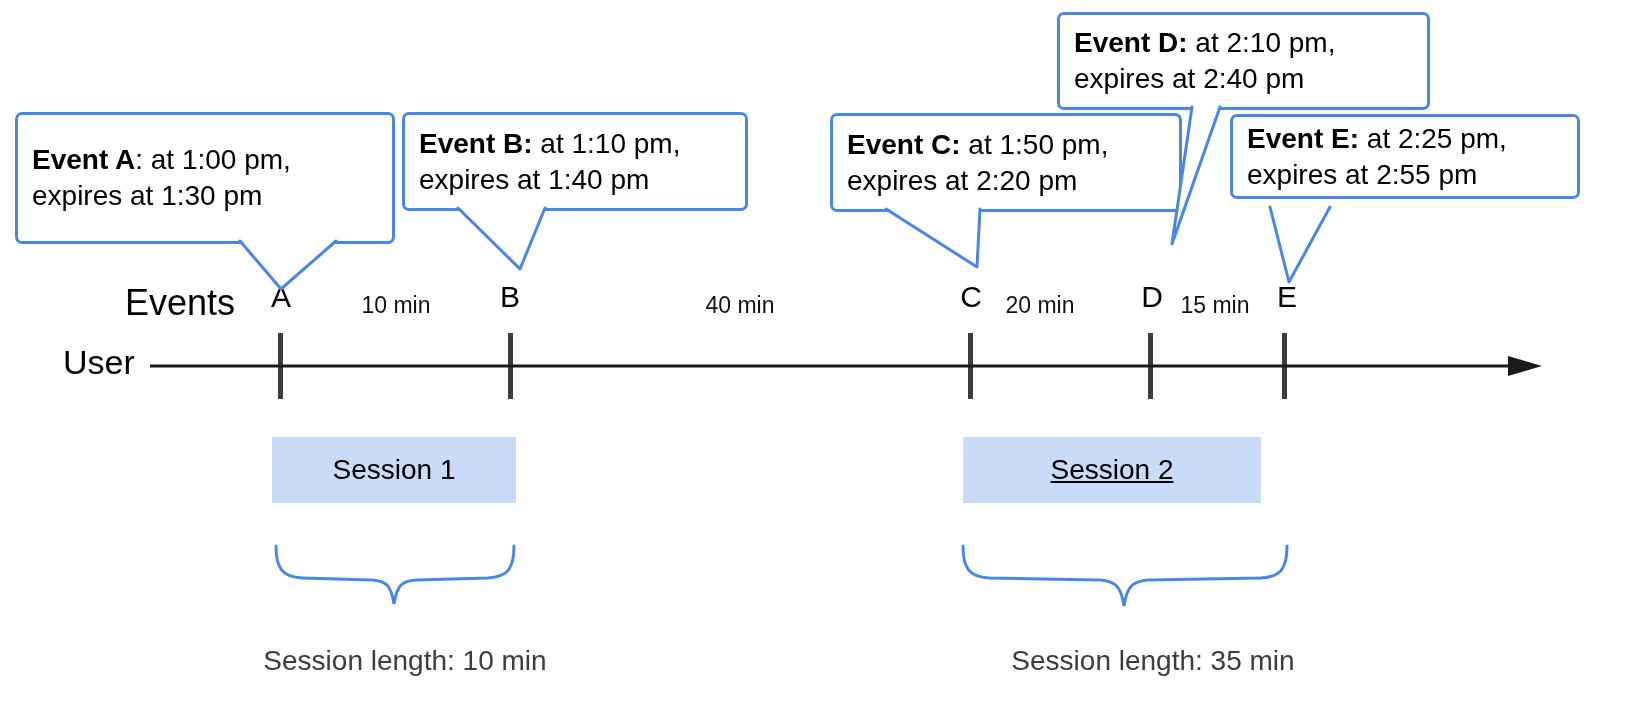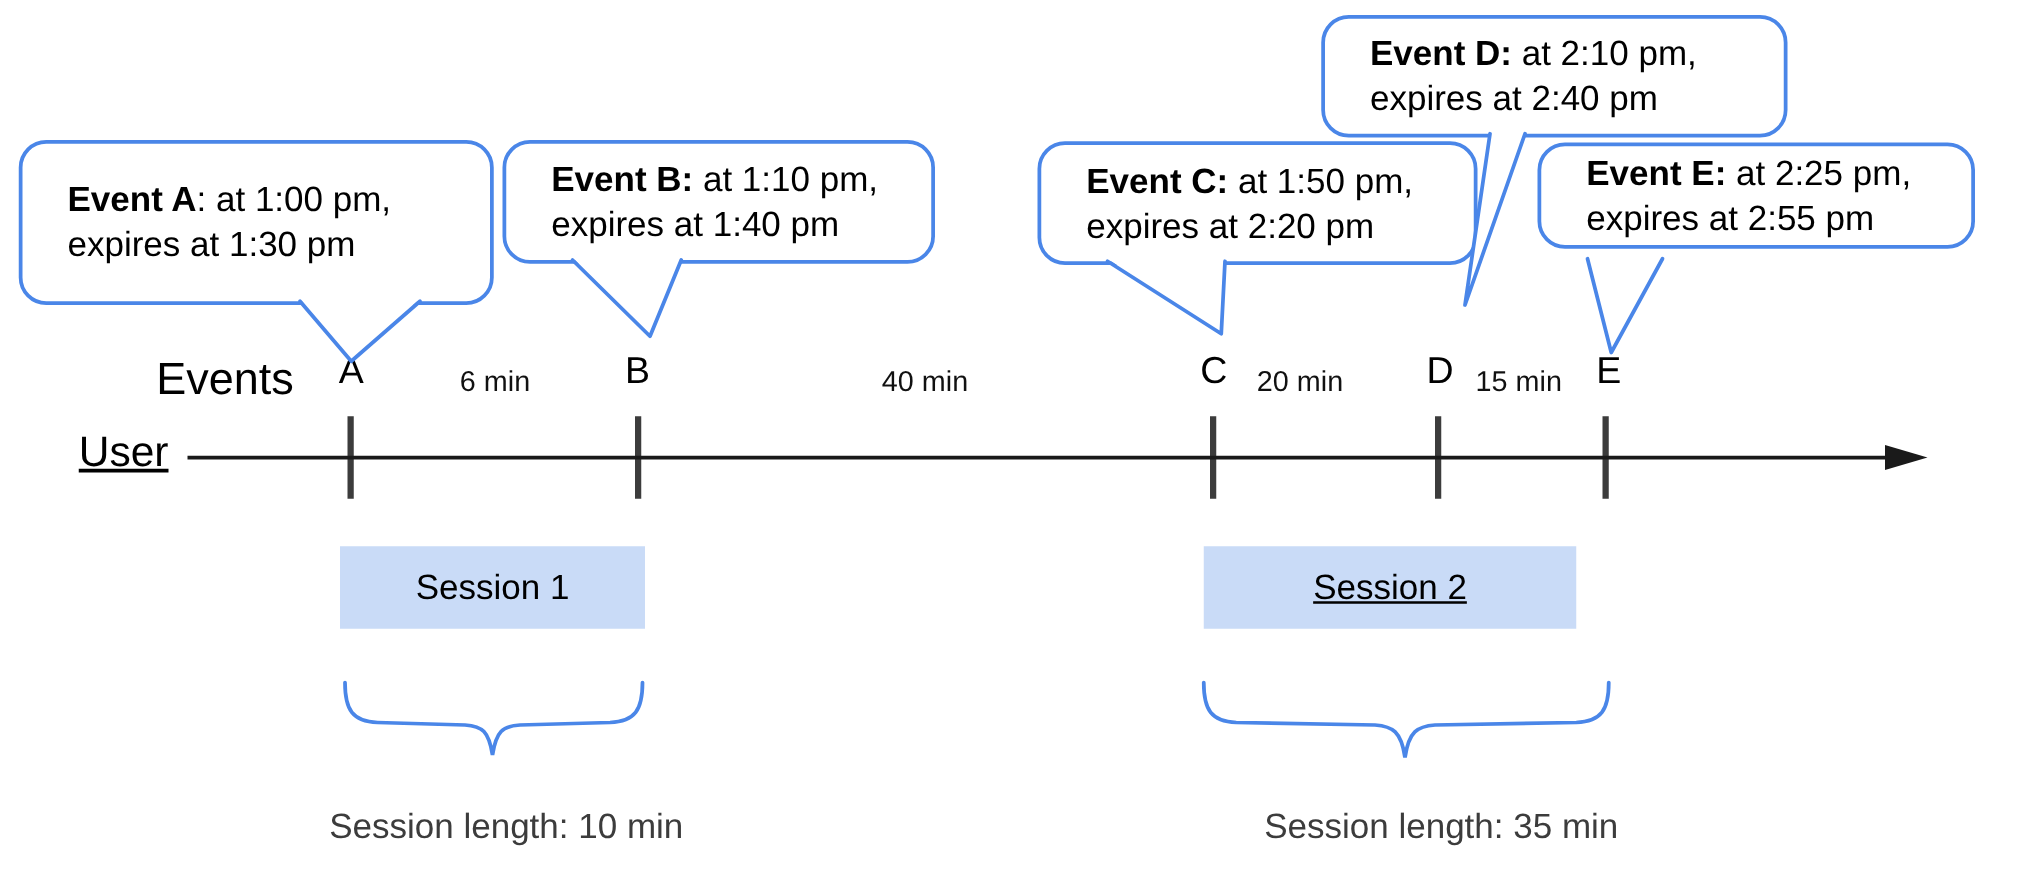--- a/index.html
+++ b/index.html
@@ -2,31 +2,31 @@
 <html><head>
 <meta charset="utf-8">
 <style>
   html,body{margin:0;padding:0;background:#fff;}
   #canvas{
     position:relative;width:1634px;height:702px;background:#ffffff;overflow:hidden;
     font-family:"Liberation Sans","DejaVu Sans",sans-serif;color:#000;
   }
   .callout{
     position:absolute;box-sizing:border-box;background:#fff;
-    border:3px solid #4a86e8;border-radius:22px;
+    border:3px solid #4a86e8;border-radius:7px;
     display:flex;flex-direction:column;justify-content:center;
-    padding-left:36px;font-size:28px;line-height:36px;z-index:1;
+    padding-left:14px;font-size:28px;line-height:36px;z-index:1;
   }
   .callout b{font-weight:bold;}
   .tails{position:absolute;left:0;top:0;width:1634px;height:702px;z-index:2;pointer-events:none;}
   .tick{position:absolute;width:5px;background:#3c3c3c;top:333px;height:66px;z-index:1;}
   .tick-label{position:absolute;top:280px;font-size:30px;transform:translateX(-50%);white-space:nowrap;}
   .gap-label{position:absolute;top:292px;font-size:23px;transform:translateX(-50%);white-space:nowrap;color:#111;}
   .axis-label{position:absolute;top:282px;font-size:36px;transform:translateX(-50%);white-space:nowrap;}
-  .user-label{position:absolute;left:63px;top:343px;font-size:34px;text-decoration:underline;}
+  .user-label{position:absolute;left:63px;top:343px;font-size:34px;}
   .session-box{
     position:absolute;top:437px;height:66px;background:#c9dbf7;
     display:flex;align-items:center;justify-content:center;font-size:28px;z-index:1;
   }
   .length-label{position:absolute;top:645px;font-size:28px;color:#3c3c3c;transform:translateX(-50%);white-space:nowrap;text-align:right;}
 </style>
 </head>
 <body>
 
 <div id="canvas">
@@ -96,21 +96,21 @@
   <div class="tick" style="left:968px;"></div>
   <div class="tick" style="left:1148px;"></div>
   <div class="tick" style="left:1282px;"></div>
 
   <div class="tick-label" style="left:281px;">A</div>
   <div class="tick-label" style="left:510px;">B</div>
   <div class="tick-label" style="left:971px;">C</div>
   <div class="tick-label" style="left:1152px;">D</div>
   <div class="tick-label" style="left:1287px;">E</div>
 
-  <div class="gap-label" style="left:396px;">6 min</div>
+  <div class="gap-label" style="left:396px;">10 min</div>
   <div class="gap-label" style="left:740px;">40 min</div>
   <div class="gap-label" style="left:1040px;">20 min</div>
   <div class="gap-label" style="left:1215px;">15 min</div>
 
   <div class="session-box" style="left:272px;width:244px;">
     <span>Session 1</span>
   </div>
   <div class="session-box" style="left:963px;width:298px;text-decoration:underline;">
     <span>Session 2</span>
   </div>

